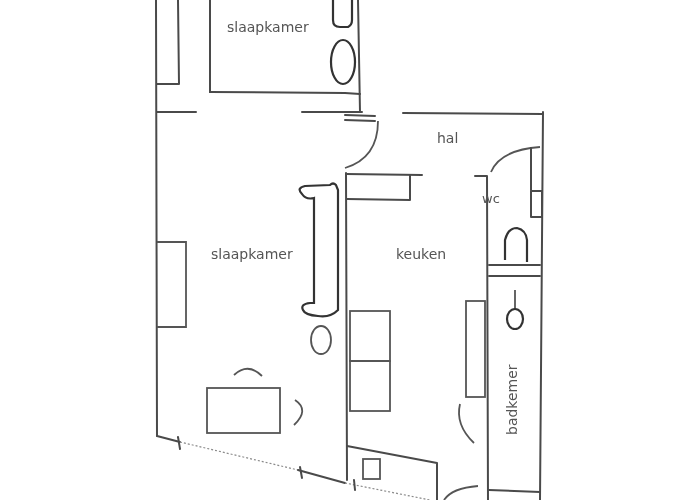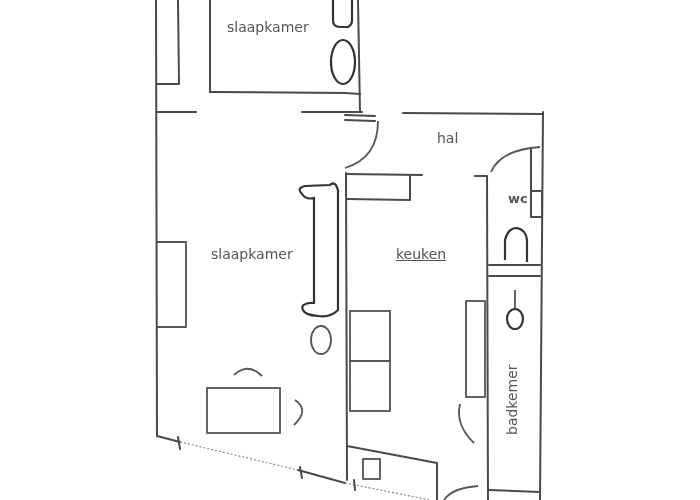--- a/index.html
+++ b/index.html
@@ -117,16 +117,16 @@
   </g>
 
   <g>
     <line class="furn" x1="515" y1="290" x2="515" y2="310"></line>
     <ellipse class="furn-dark" cx="515" cy="319" rx="8" ry="10"></ellipse>
   </g>
 </svg>
 
 <div class="label" style="left:227px; top:20px;">slaapkamer</div>
 <div class="label" style="left:437px; top:131px;">hal</div>
-<div class="label" style="left:508px; top:192px; font-size:13px;font-weight:bold;">wc</div>
+<div class="label" style="left:482px; top:192px; font-size:13px;">wc</div>
 <div class="label" style="left:211px; top:247px;">slaapkamer</div>
-<div class="label" style="left:396px; top:247px;text-decoration:underline;">keuken</div>
+<div class="label" style="left:396px; top:247px;">keuken</div>
 <div class="label label-vertical" style="left:505px; top:435px;">badkemer</div>
 
 </body></html>

